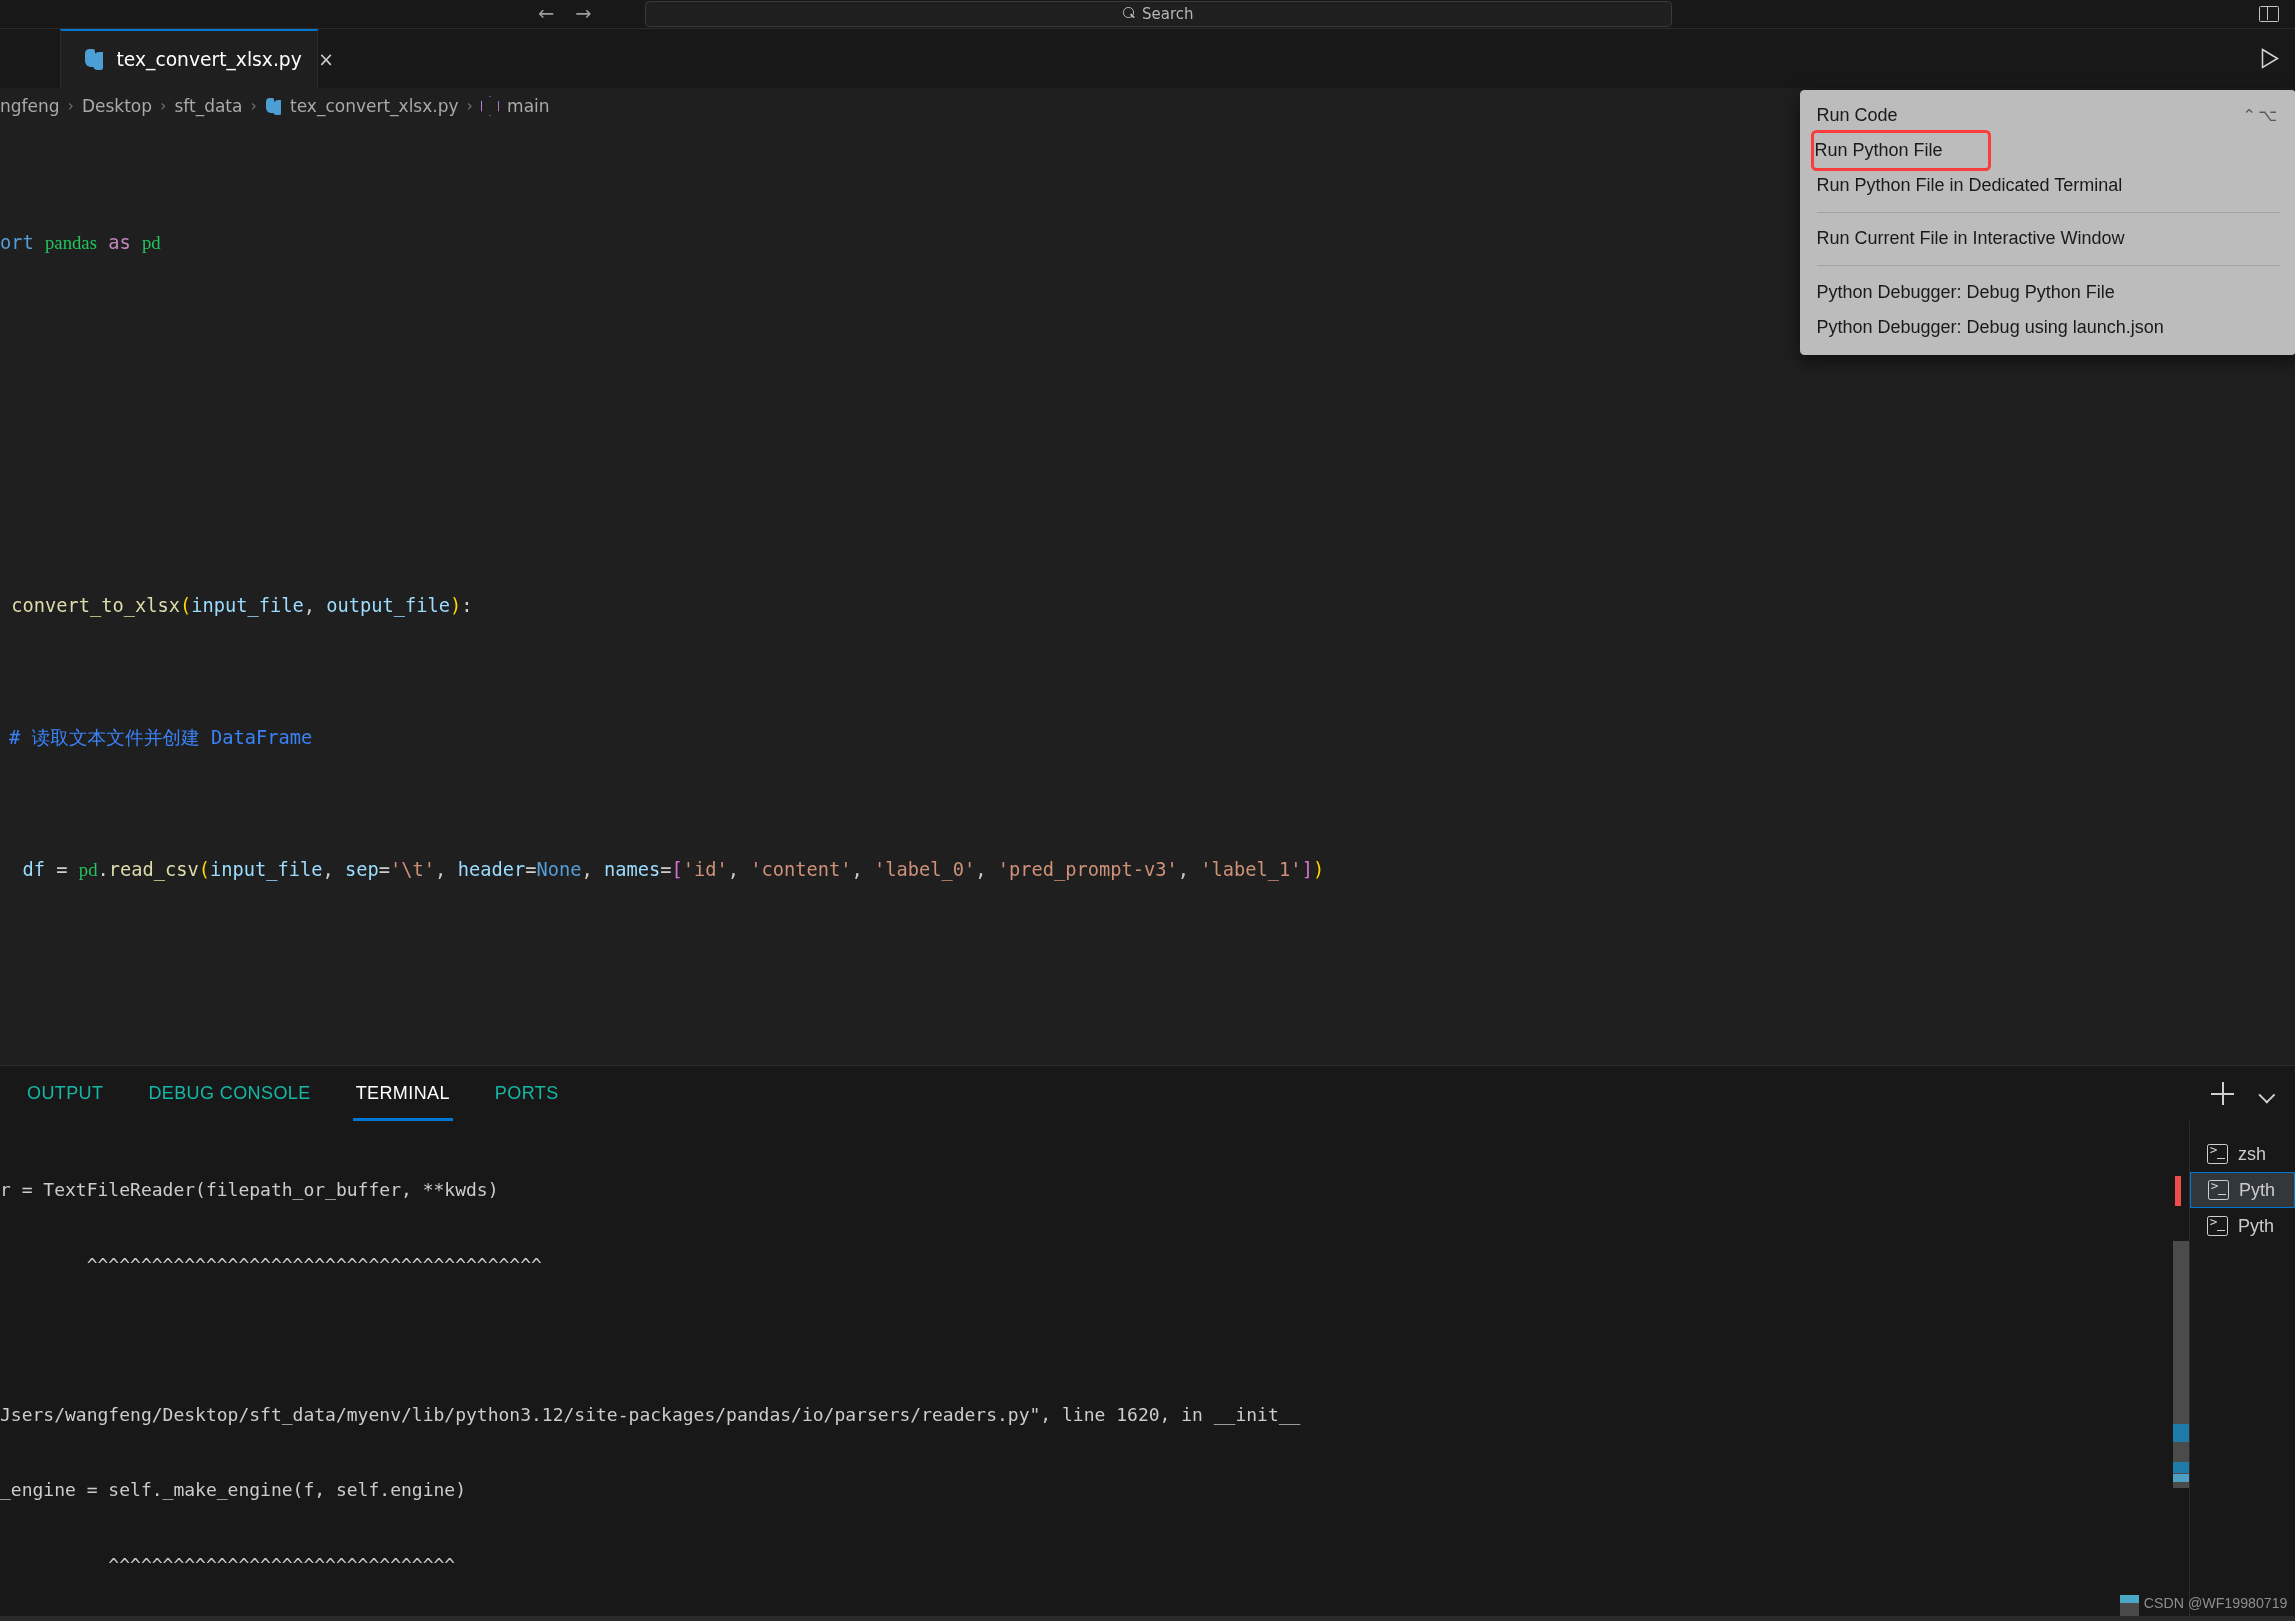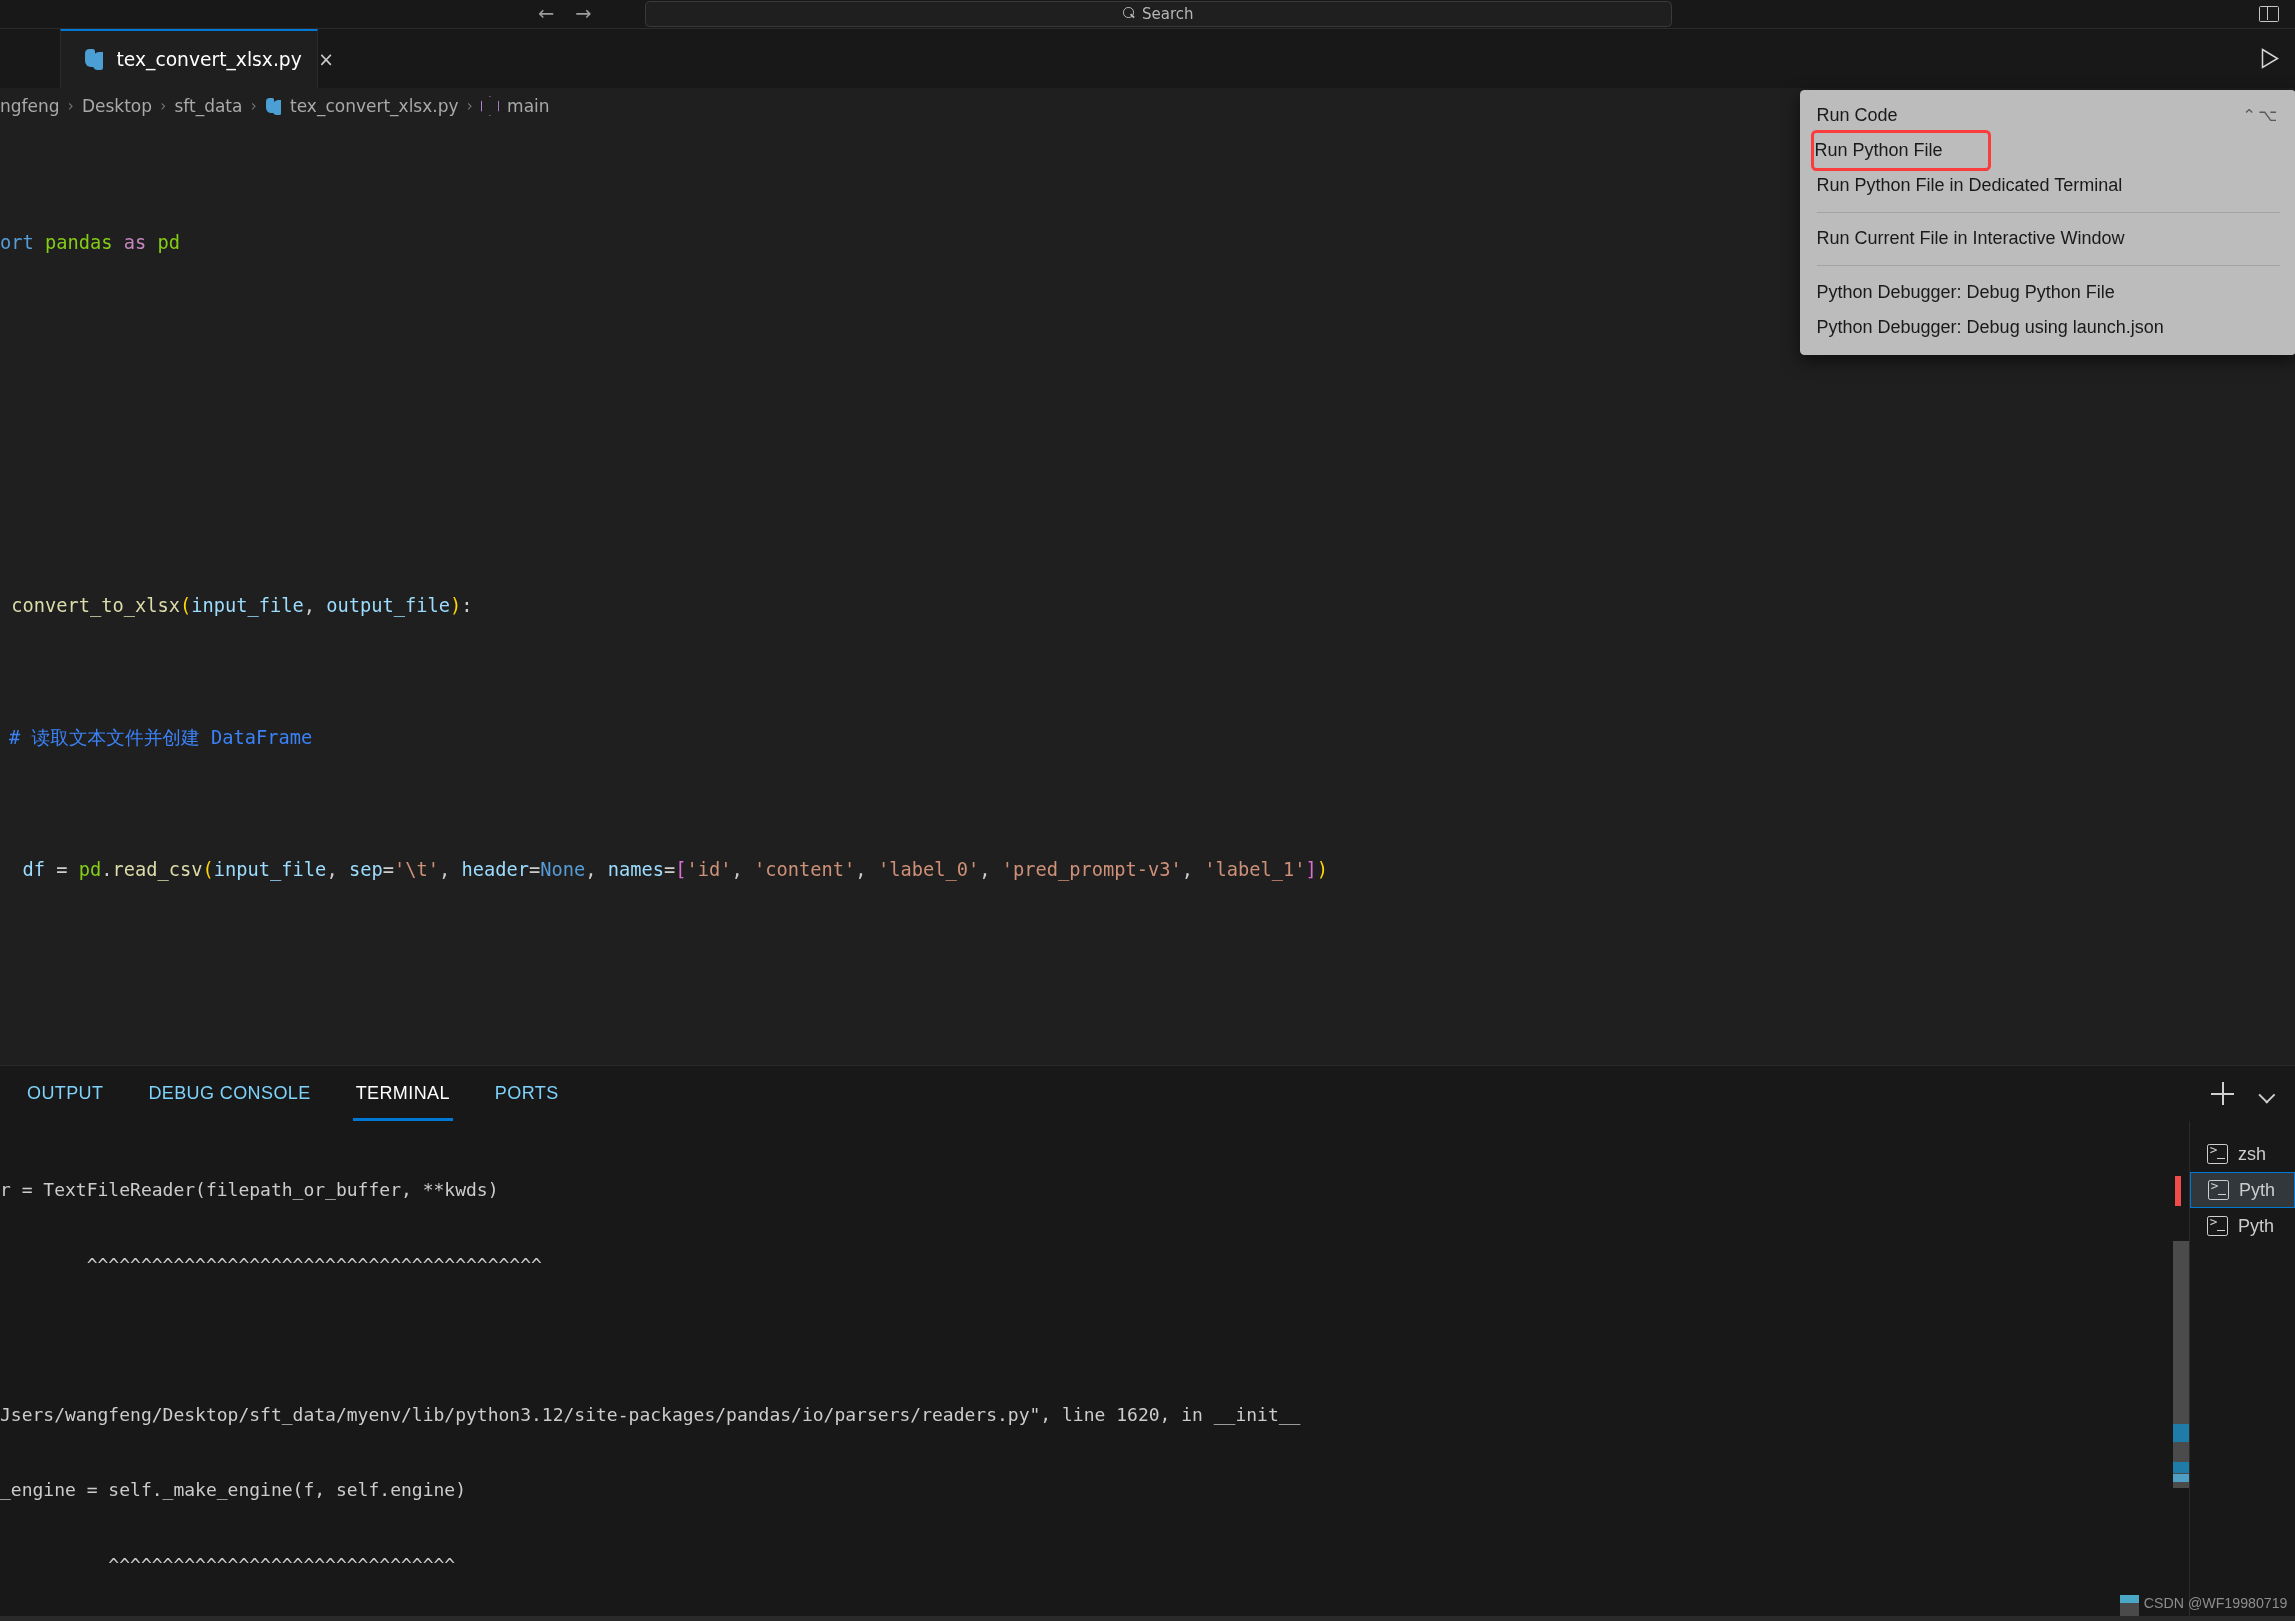--- a/index.html
+++ b/index.html
@@ -89,21 +89,21 @@
   .ln { height: 33px; padding-left: 0; }
   .kw   { color: #c586c0; }
   .kw2  { color: #569cd6; }
   .fn   { color: #dcdcaa; }
   .var  { color: #9cdcfe; }
   .str  { color: #ce9178; }
   .cmt  { color: #3b82f6; }
   .op   { color: #cccccc; }
   .br1  { color: #ffd700; }
   .br2  { color: #da70d6; }
-  .mod  { color: #84cc16; }
+  .mod  { color: #22c55e; font-family: Liberation Serif, serif; }
 
   
   .menu {
     position: absolute; top: 90px; left: 1800px; width: 496px;
     background: #bcbcbc; border-radius: 4.5px;
     box-shadow: 0 6px 18px rgba(0,0,0,.55);
     padding: 7.5px 0 10.5px 0; z-index: 40;
     font-family: "Liberation Sans", sans-serif;
   }
   .menu-item {
@@ -131,21 +131,21 @@
   
   .panel {
     position: absolute; top: 1065px; left: 0; width: 2295px; height: 557px;
     background: #181818; border-top: 0.7px solid #2b2b2b;
   }
   .panel-tabs {
     position: absolute; top: 0; left: 0; height: 55px; width: 100%;
     display: flex; align-items: center; padding-left: 27px; gap: 45px;
   }
   .p-tab {
-    color: #7dd3fc; font-size: 18px; letter-spacing: 0.4px;
+    color: #14b8a6; font-size: 18px; letter-spacing: 0.4px;
     height: 55px; display: flex; align-items: center; position: relative; cursor: pointer;
     font-family: "Liberation Sans", sans-serif;
   }
   .p-tab.active { color: #ffffff; }
   .p-tab.active::after {
     content: ""; position: absolute; bottom: 0; left: -3px; right: -3px;
     height: 3px; background: #0078d4;
   }
   .panel-actions {
     position: absolute; top: 0; right: 19.5px; height: 55px;

